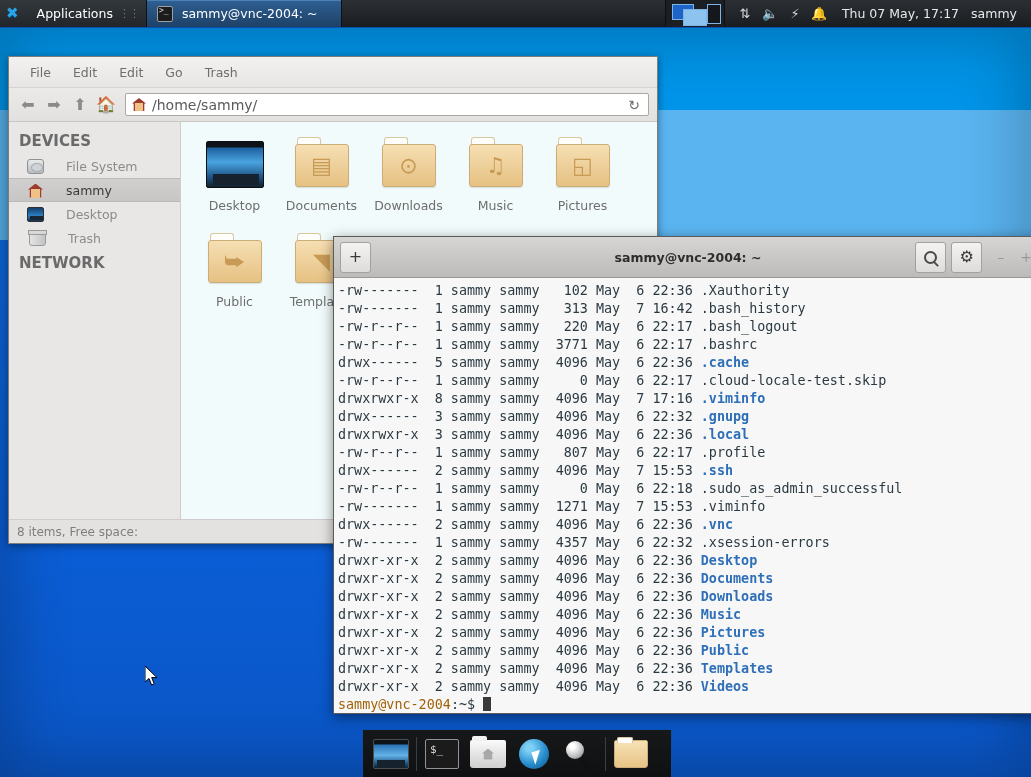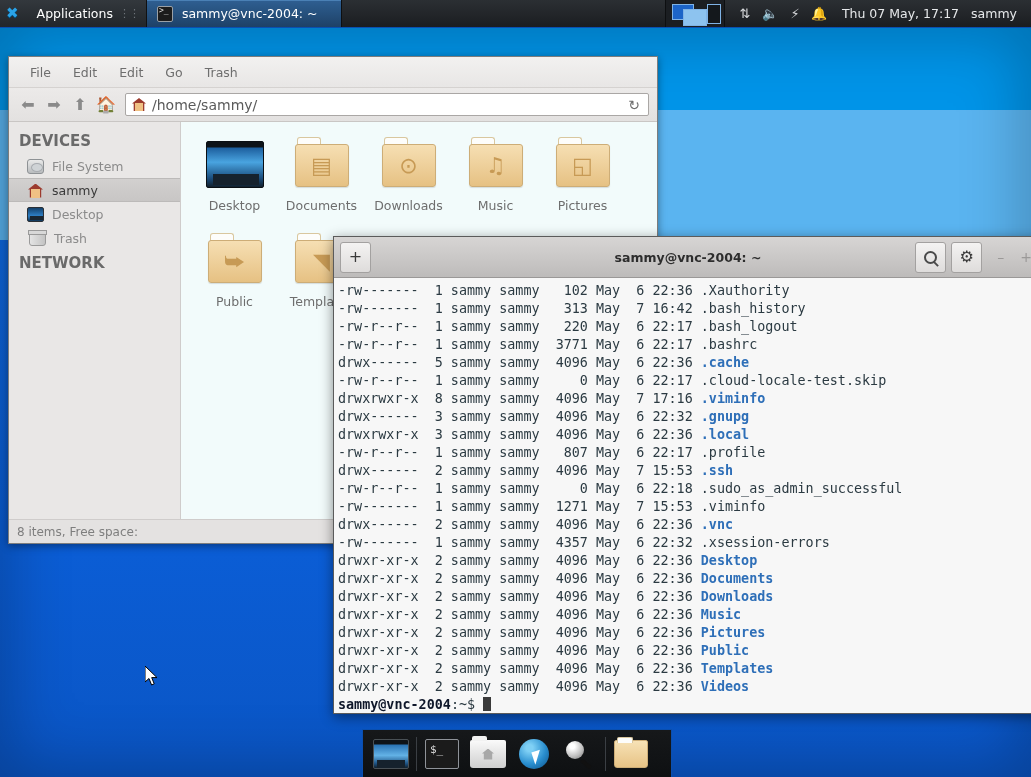--- a/index.html
+++ b/index.html
@@ -154,21 +154,21 @@
   #fm-body { flex:1 1 auto; display:flex; min-height:0; }
   #fm-side {
     width:172px; flex:0 0 172px; background:#e9e7e6;
     border-right:1px solid #cfcccb; padding-top:6px;
     font-size:12.5px;
   }
   .sidehdr {
     font-weight:bold; color:#6a6a6a; padding:4px 10px 4px 10px; font-size:15px;
   }
   .sideitem {
-    display:flex; align-items:center; gap:8px; padding:3px 10px 3px 18px;
+    display:flex; align-items:center; gap:22px; padding:3px 10px 3px 18px;
     color:#8b8b8b; height:24px;
   }
   .sideitem.sel {
     background: linear-gradient(to bottom,#d2d0cf,#c8c6c5);
     border-top:1px solid #bcbab9; border-bottom:1px solid #bcbab9;
     color:#3a3a3a;
   }
   .sideico { width:17px; height:15px; flex:0 0 17px; position:relative; }
 
   .ic-disk { background:linear-gradient(to bottom,#e9e9e9,#b9bcbe); border:1px solid #8e9295; border-radius:3px; }
@@ -255,21 +255,21 @@
 
   #term-screen {
     flex:1 1 auto; background:#f7f7f7; overflow:hidden;
     font-family:"DejaVu Sans Mono","Liberation Mono",monospace;
     font-size:13.4px; line-height:18px;
     padding:4px 0 0 4px;
     color:#2b3a42;
   }
   #term-screen .row { white-space:pre; }
   .dirname { color:#2e6fb8; font-weight:bold; }
-  .prompt-user { color:#0f172a; font-weight:bold; }
+  .prompt-user { color:#a16207; font-weight:normal; }
   .prompt-path { color:#2b3a42; }
   .cursor { display:inline-block; width:8px; height:14px; background:#3a3a3a; vertical-align:-2px; }
 
   
   #dock {
     position:absolute; left:362px; top:729px; width:310px; height:48px;
     background: linear-gradient(to bottom,#16181a,#0e1012);
     border:1px solid #0a4fb0; border-bottom:none;
     display:flex; align-items:center; gap:0px; padding:0 5px;
   }

